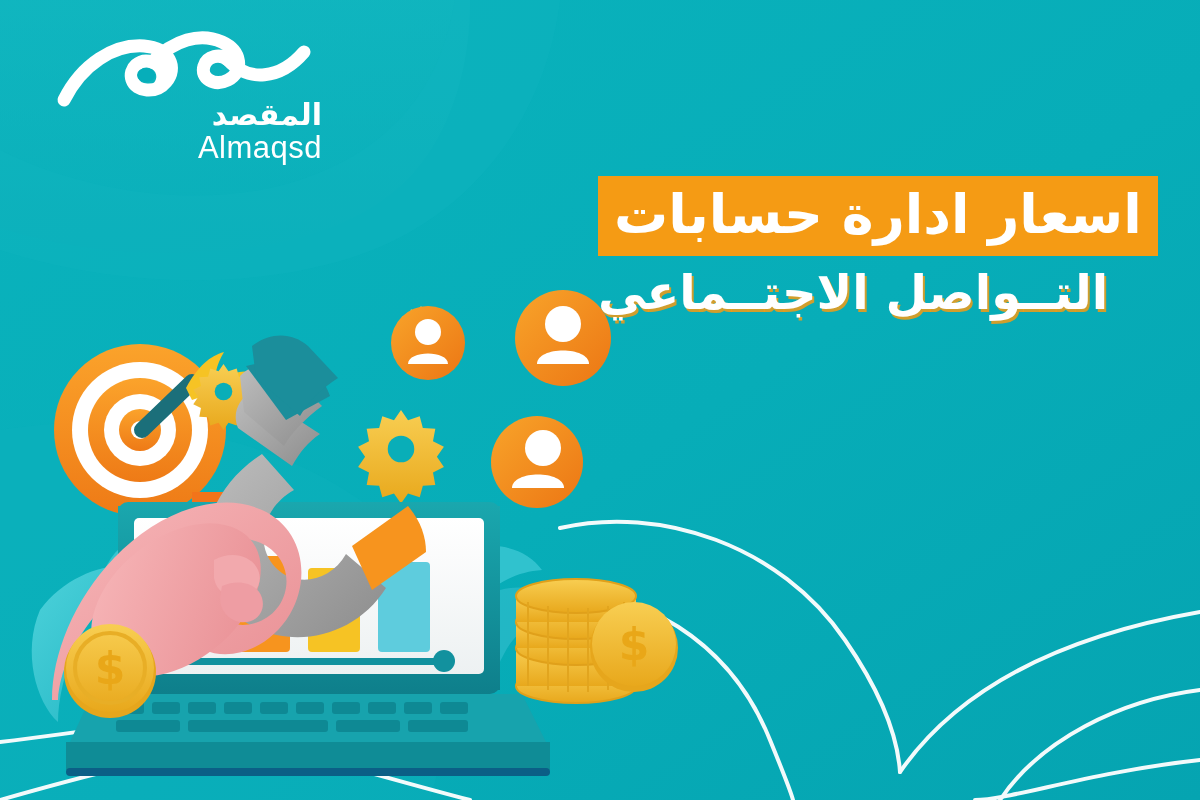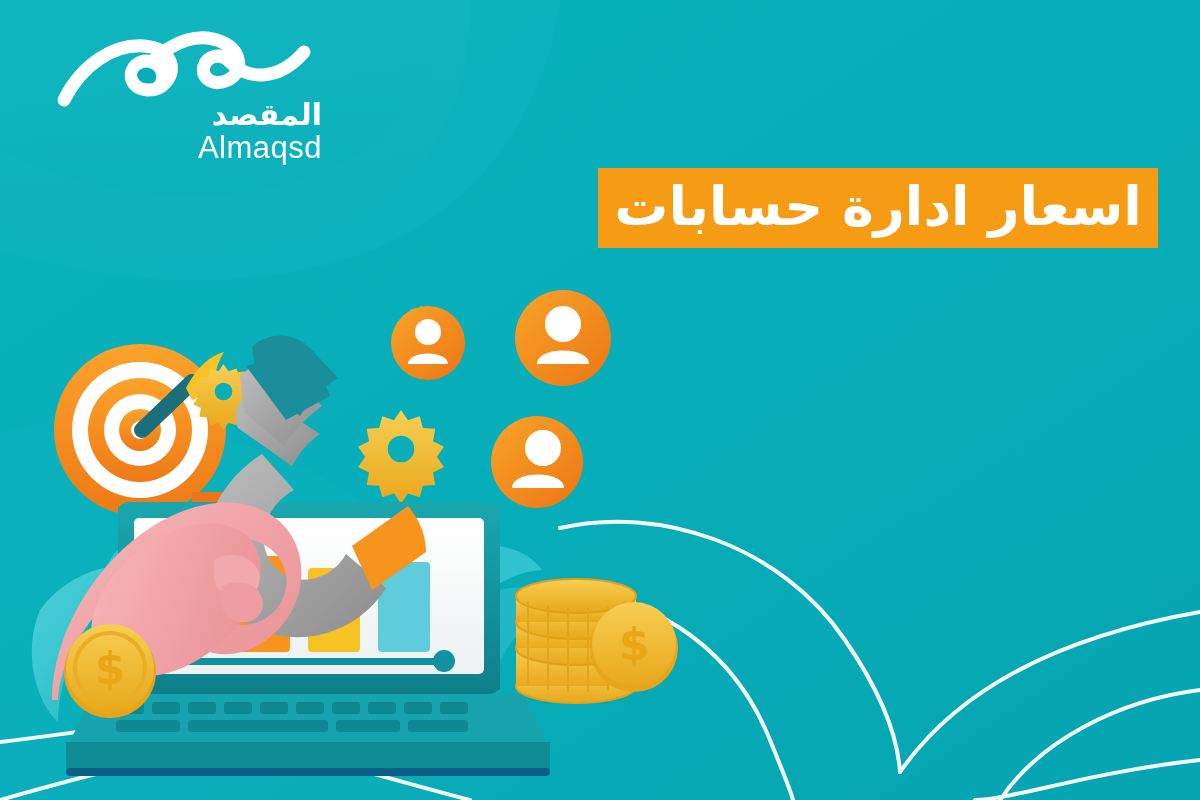--- a/index.html
+++ b/index.html
@@ -24,21 +24,21 @@
     letter-spacing:0px; direction:rtl; line-height:1;
   }
   .logo-latin {
     position:absolute; right:10px; top:110px;
     font-family:"Liberation Sans", sans-serif;
     font-size:31px; font-weight:normal; color:#ffffff;
     letter-spacing:0.5px; line-height:1;
   }
 
   
-  .headline { position:absolute; right:42px; top:168px; width:560px; text-align:center; direction:rtl; }
+  .headline { position:absolute; right:42px; top:176px; width:560px; text-align:left; direction:rtl; }
   .headline-band {
     display:inline-block;
     background:#F59B14;
     padding:10px 16px 12px 16px;
     color:#ffffff;
     font-family:"DejaVu Sans", sans-serif;
     font-weight:bold;
     font-size:54px;
     line-height:1.08;
     white-space:nowrap;
@@ -114,20 +114,21 @@
                C162,65 148,56 152,44 C155,34 168,31 176,38" fill="none" stroke="#FFFFFF" stroke-width="13" stroke-linecap="round" stroke-linejoin="round"></path>
       <path d="M176,38 C196,60 228,58 252,30" fill="none" stroke="#FFFFFF" stroke-width="13" stroke-linecap="round"></path>
       <ellipse cx="94" cy="53" rx="9" ry="7" fill="#06AEBA"></ellipse>
     </svg>
     <div class="logo-ar">المقصد</div>
     <div class="logo-latin">Almaqsd</div>
   </div>
 
   <div class="headline">
     <span class="headline-band">اسعار ادارة حسابات</span>
+    <span class="headline-sub">التــواصل الاجتــماعي</span>
   </div>
 
   <div class="illus">
     <svg viewBox="0 0 680 530" width="680" height="530">
       <defs>
         <linearGradient id="orangeG" x1="0" y1="0" x2="0" y2="1">
           <stop offset="0%" stop-color="#FBA32B"></stop>
             <stop offset="100%" stop-color="#EE7A16"></stop>
         </linearGradient>
         <linearGradient id="orangeG2" x1="0" y1="0" x2="1" y2="1">

